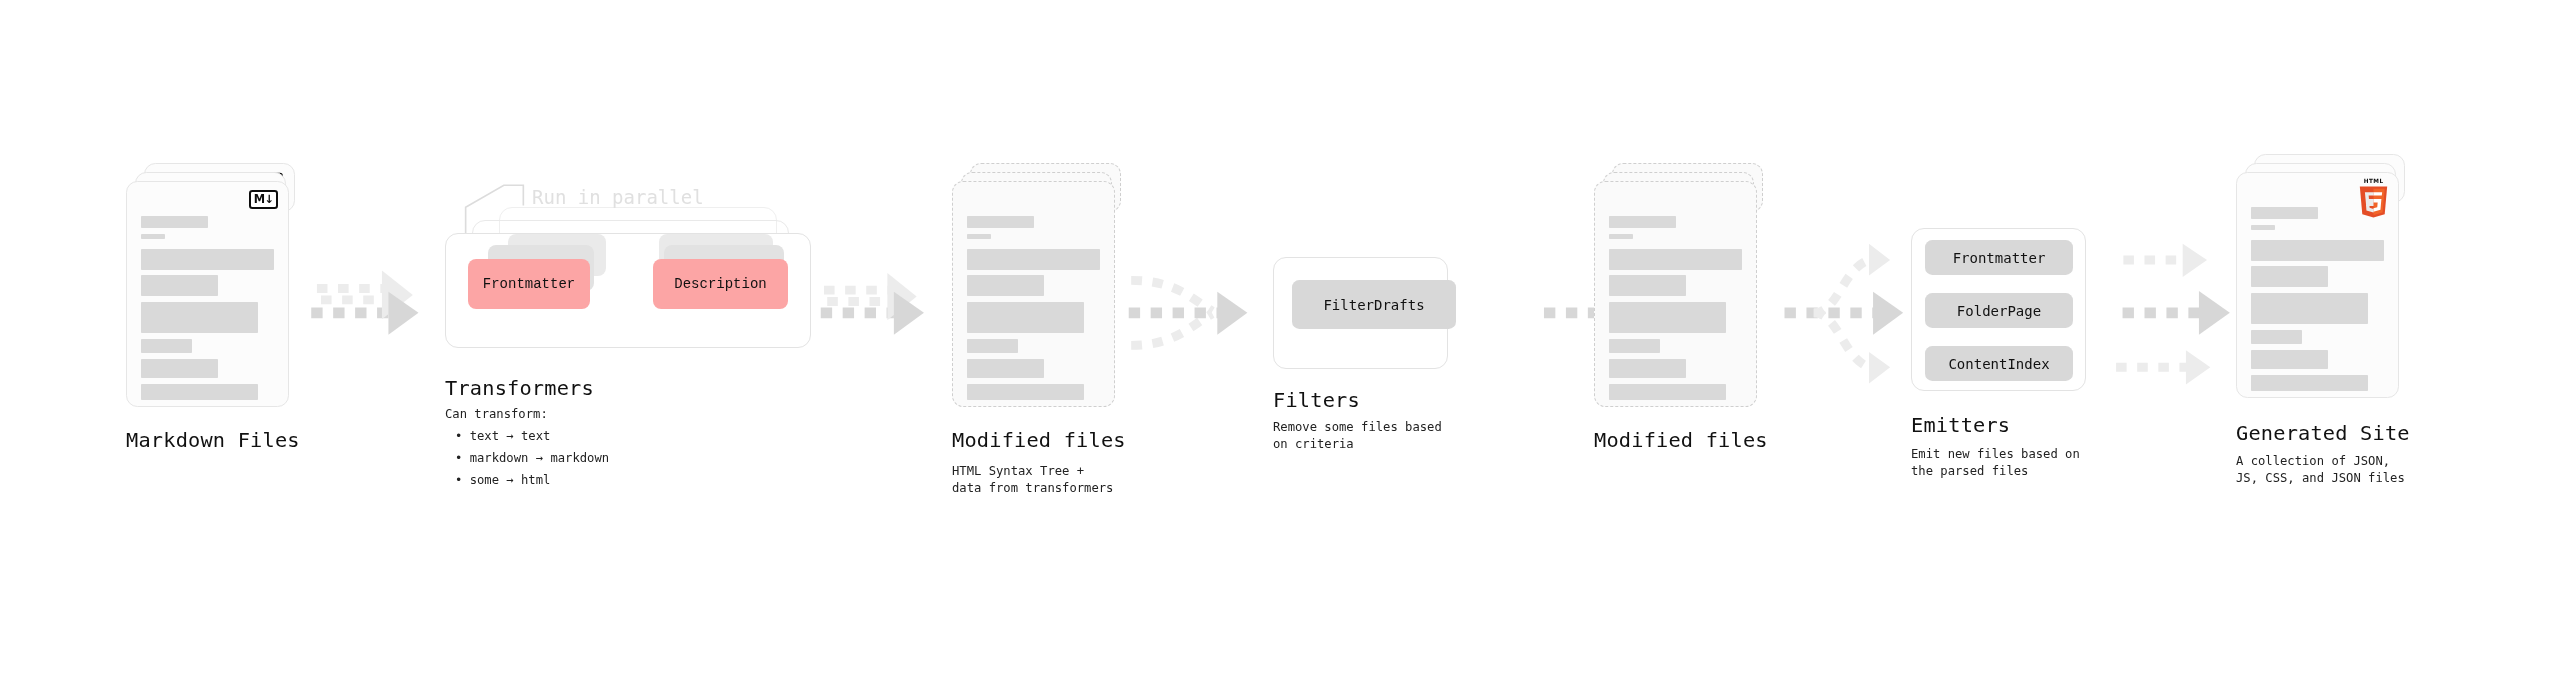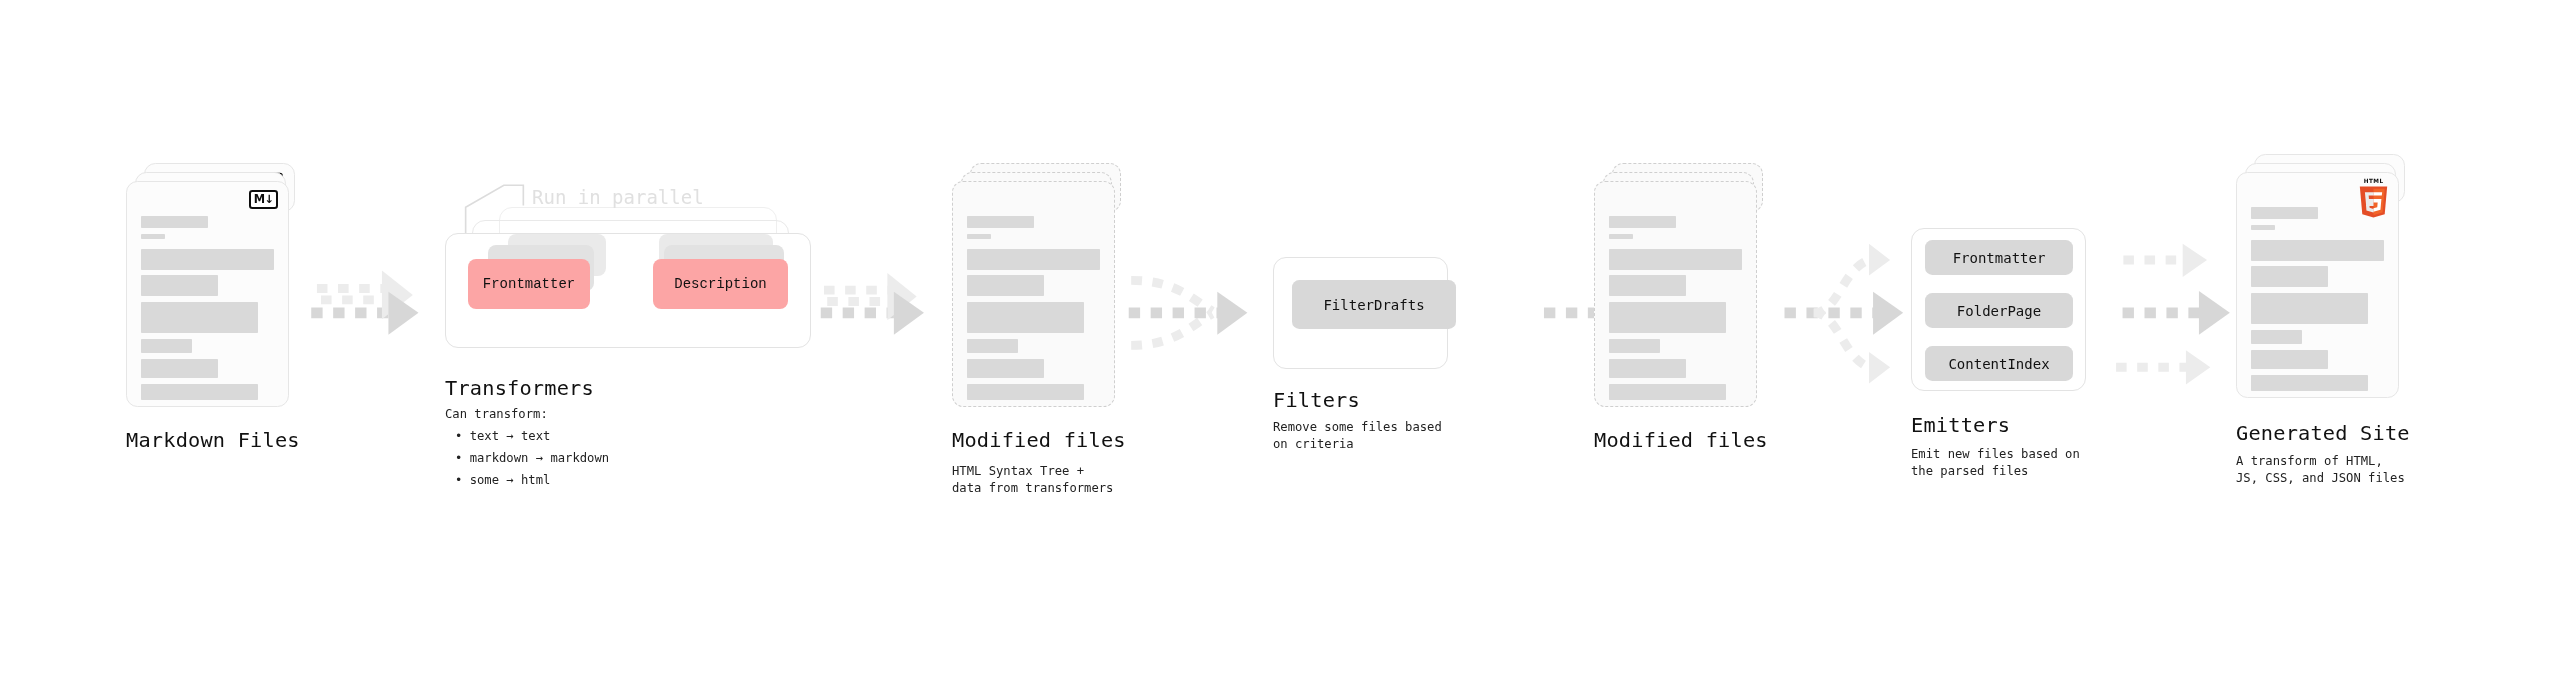--- a/index.html
+++ b/index.html
@@ -415,17 +415,17 @@
         <div class="ln" style="width:100%; height:21px;"></div>
         <div class="ln" style="width:58%;  height:21px;"></div>
         <div class="ln" style="width:88%;  height:31px;"></div>
         <div class="ln" style="width:38%;  height:14.6px;"></div>
         <div class="ln" style="width:58%;  height:19.5px;"></div>
         <div class="ln" style="width:88%;  height:16.3px;"></div>
       </div>
     </div>
   </div>
   <div class="title" style="left:2236px; top:421px;">Generated Site</div>
-  <div class="subtitle" style="left:2236px; top:453px;">A transform of HTML,
+  <div class="subtitle" style="left:2236px; top:453px;">A collection of JSON,
 JS, CSS, and JSON files</div>
 
 </div>
 
 
 </body></html>

